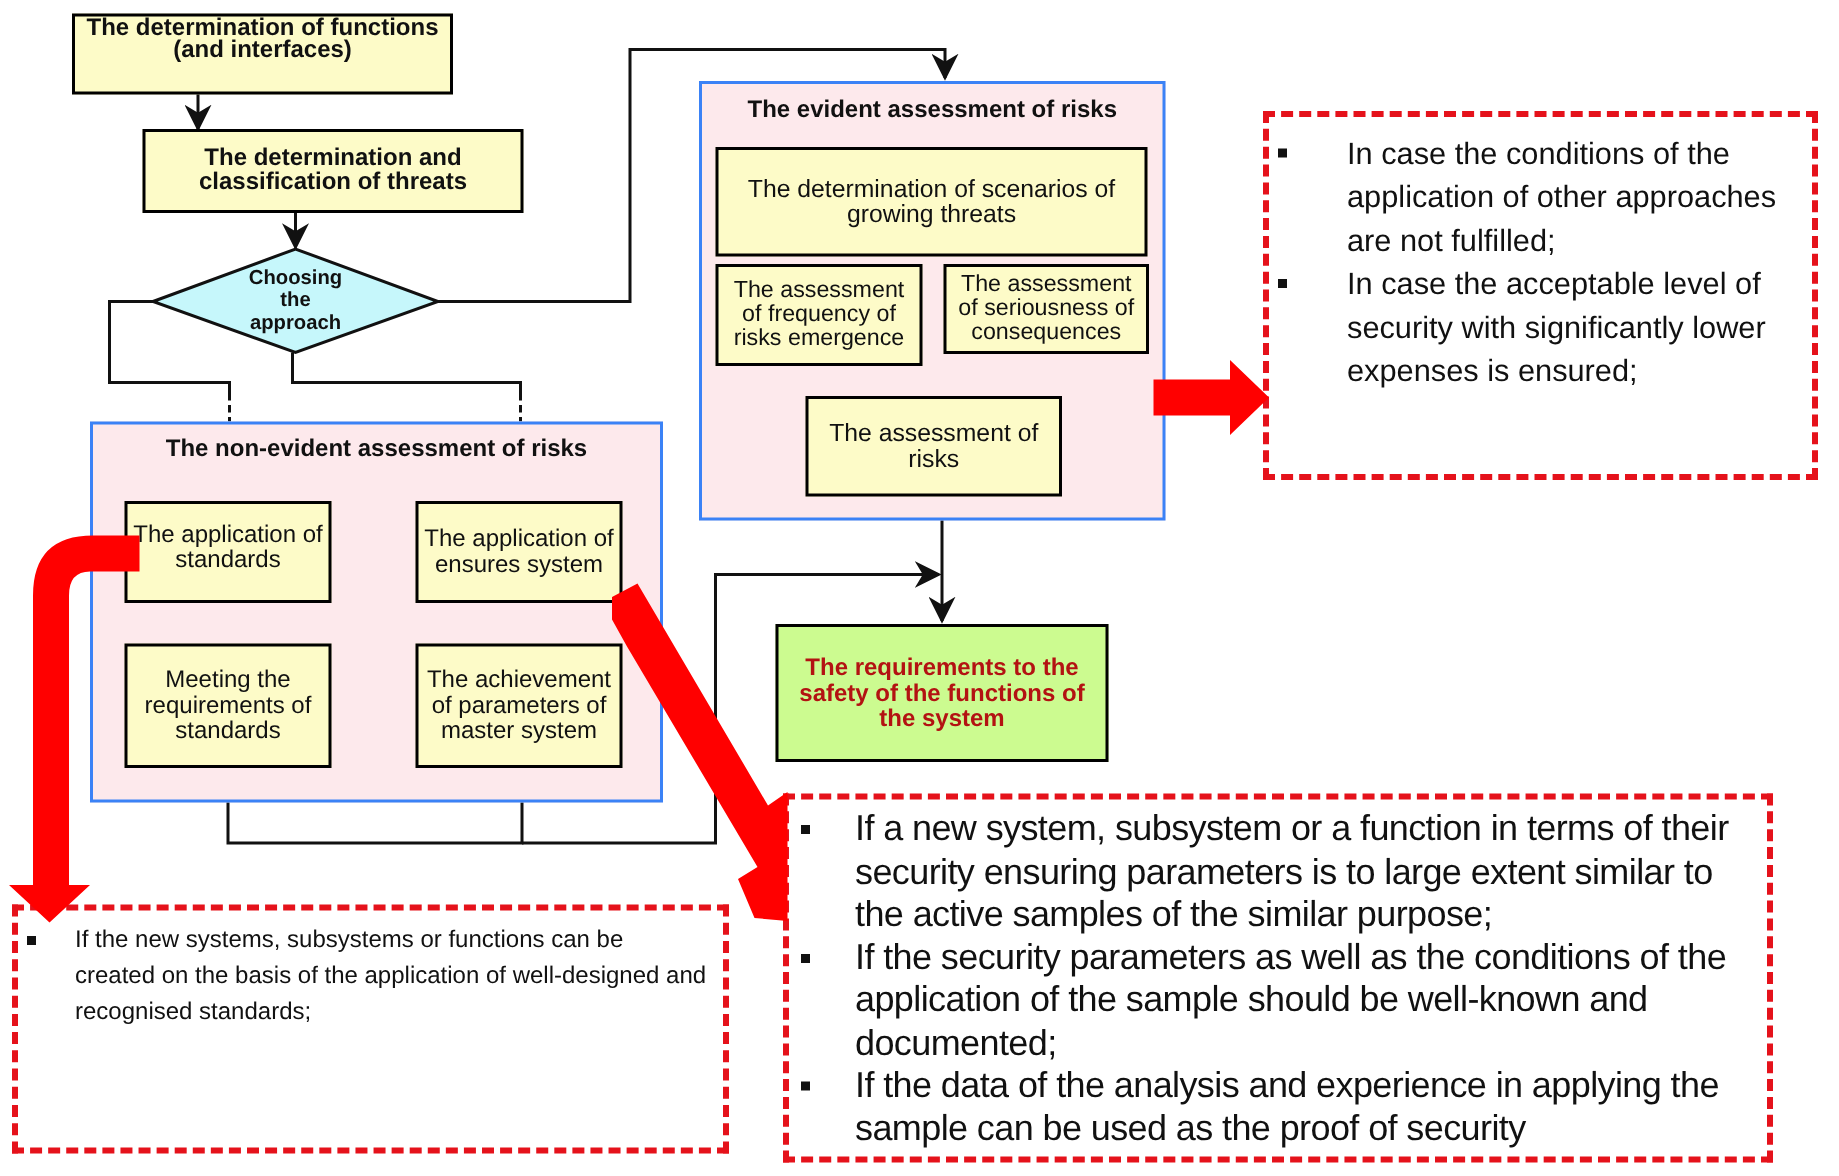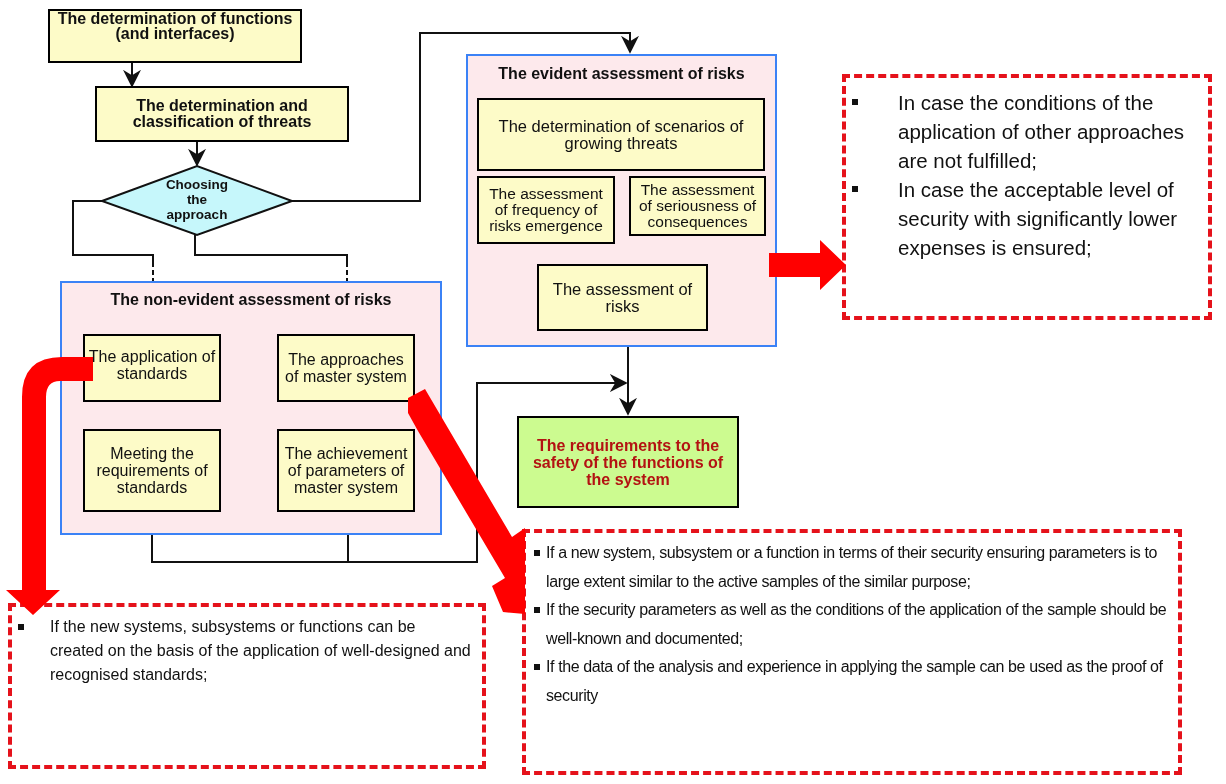--- a/index.html
+++ b/index.html
@@ -17,21 +17,21 @@
     .box.green { background: #ccfb90; color: #b31212; font-weight: bold; font-size: 16px; }
     .diamond-text { position: absolute; z-index: 3; text-align: center; font-weight: bold; font-size: 13.5px; line-height: 15px; }
     .note { position: absolute; z-index: 3; border: 4px dashed #e5121b; box-sizing: border-box; background: #fff; }
     .note ul { list-style: none; margin: 0; padding: 0; }
     .note li { position: relative; }
     .note li .bullet { position: absolute; left: 0; width: 6px; height: 6px; background: #111; }
     .note-right li { font-size: 20.5px; line-height: 29px; padding-left: 52px; }
     .note-right li .bullet { left: 6px; top: 11px; }
     .note-left li { font-size: 16px; line-height: 24px; padding-left: 38px; }
     .note-left li .bullet { left: 6px; top: 9px; }
-    .note-bottom li { font-size: 16px; line-height: 28.5px; padding-left: 20px; font-family: "Liberation Sans Narrow", "Liberation Sans", sans-serif; letter-spacing: -0.4px; }
+    .note-bottom li { font-size: 24px; line-height: 28.5px; padding-left: 44px; font-family: "Liberation Sans Narrow", "Liberation Sans", sans-serif; letter-spacing: -0.4px; }
     .note-bottom li .bullet { left: 8px; top: 11px; }
   </style>
 </head>
 <body>
 
 <svg id="lines" viewBox="0 0 1226 784">
   <defs>
     <marker id="ah" viewBox="0 0 10 10" refX="9" refY="5" markerWidth="9" markerHeight="9" orient="auto">
       <path d="M0,0 L10,5 L0,10 L3,5 z" fill="#111"></path>
     </marker>
@@ -79,21 +79,21 @@
 </div>
 <div class="box" style="left:477px; top:98px; width:288px; height:73px; font-size:16.5px; line-height:17px;">The determination of scenarios of growing threats</div>
 <div class="box" style="left:477px; top:176px; width:138px; height:68px;">The assessment of frequency of risks emergence</div>
 <div class="box" style="left:629px; top:176px; width:137px; height:60px;">The assessment of seriousness of consequences</div>
 <div class="box" style="left:537px; top:264px; width:171px; height:67px; font-size:16.5px; line-height:17px;">The assessment of risks</div>
 
 <div class="group" style="left:60px; top:281px; width:382px; height:254px;">
   <div class="group-title" style="top:9px; padding:0 45px;">The non-evident assessment of risks</div>
 </div>
 <div class="box" style="left:83px; top:334px; width:138px; height:68px; font-size:16px; line-height:17px; align-items:flex-start; padding-top:12px;">The application of standards</div>
-<div class="box" style="left:277px; top:334px; width:138px; height:68px; font-size:16px; line-height:17px;">The approaches of master system</div>
+<div class="box" style="left:277px; top:334px; width:138px; height:68px; font-size:16px; line-height:17px;">The application of ensures system</div>
 <div class="box" style="left:83px; top:429px; width:138px; height:83px; font-size:16px; line-height:17px;">Meeting the requirements of standards</div>
 <div class="box" style="left:277px; top:429px; width:138px; height:83px; font-size:16px; line-height:17px;">The achievement of parameters of master system</div>
 
 <div class="box green" style="left:517px; top:416px; width:222px; height:92px; line-height:17px; padding:0 6px;">The requirements to the safety of the functions of the system</div>
 
 <div class="note note-right" style="left:842px; top:74px; width:370px; height:246px; padding-top:10px;">
   <ul>
     <li><span class="bullet"></span><span>In case the conditions of the application of other approaches are not fulfilled;</span></li>
     <li><span class="bullet"></span><span>In case the acceptable level of security with significantly lower expenses is ensured;</span></li>
   </ul>

